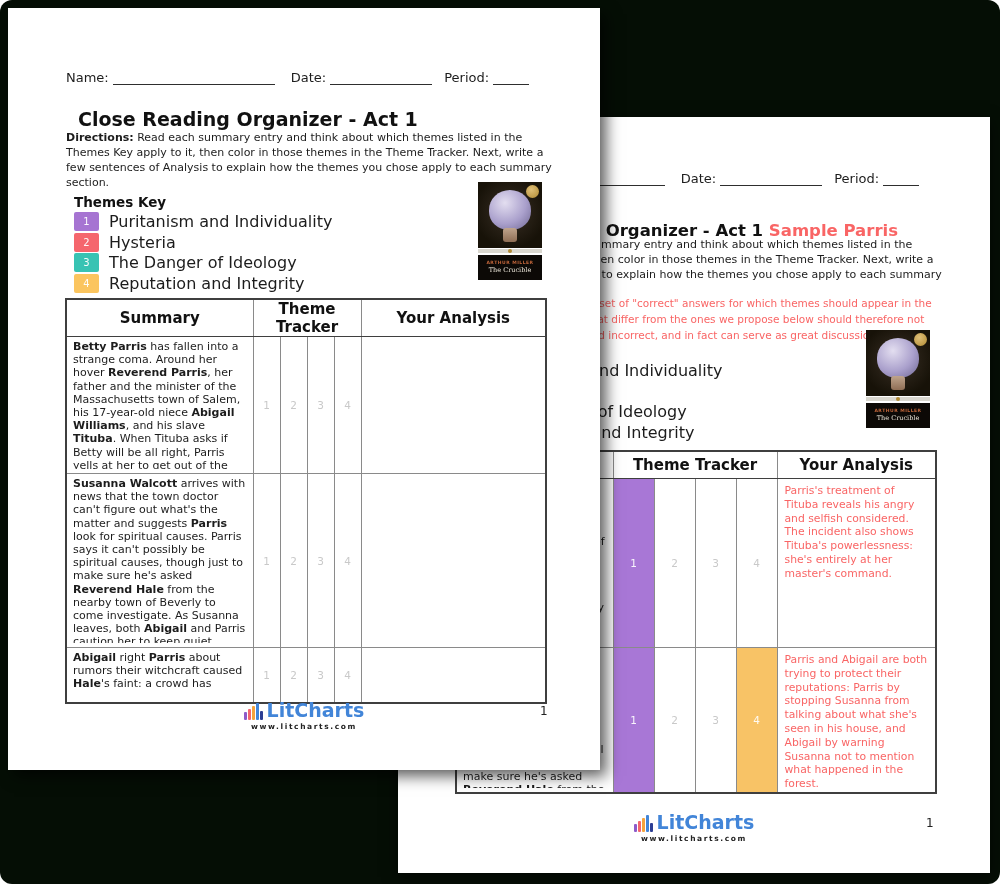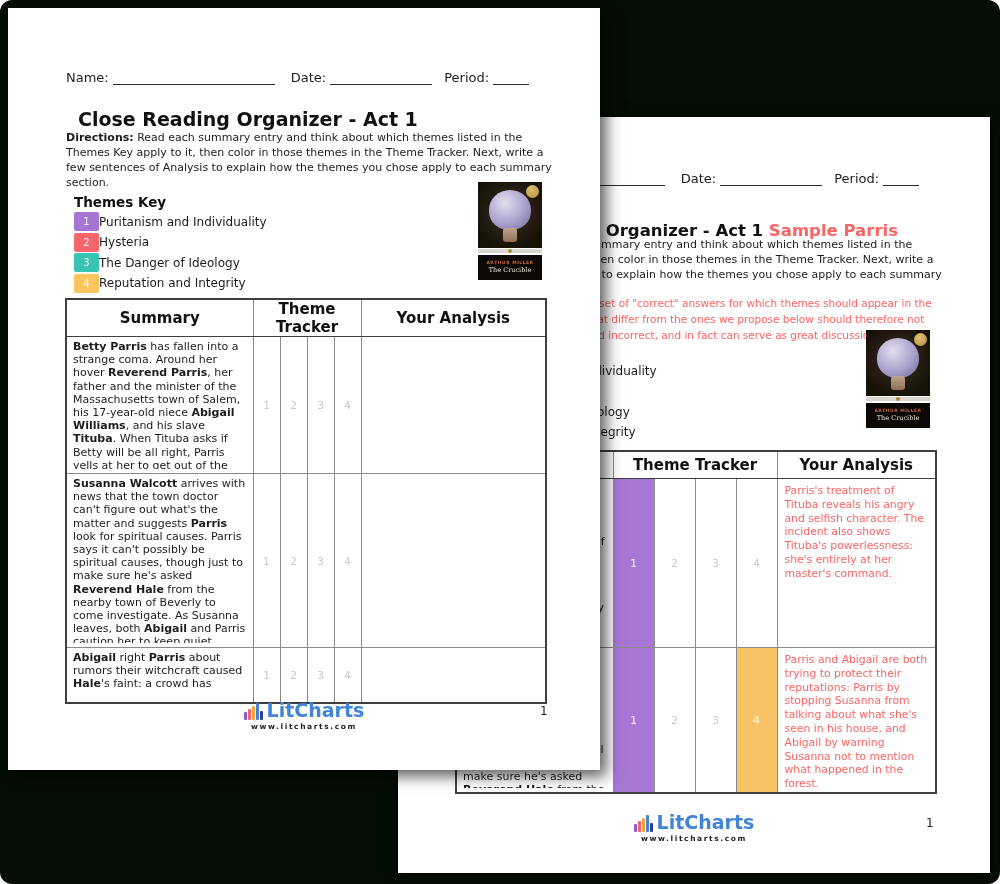--- a/index.html
+++ b/index.html
@@ -29,21 +29,21 @@
   .note{position:absolute;left:58px;top:178px;width:488px;margin:0;font-size:10.5px;line-height:16px;}
 
   .tk-heading{position:absolute;left:66px;margin:0;font-size:13.5px;font-weight:bold;color:#111;}
   .page-left .tk-heading{top:186px;}
   .page-right .tk-heading{top:226px;}
   .tk-list{position:absolute;left:66px;}
   .page-left .tk-list{top:204px;}
   .page-right .tk-list{top:244px;}
   .tk-item{display:flex;align-items:center;height:19px;margin-bottom:1.5px;}
   .tk-chip{width:25px;height:19px;border-radius:2px;color:rgba(255,255,255,.95);font-size:10px;display:flex;align-items:center;justify-content:center;}
-  .tk-label{font-size:12px;color:#1c1c1c;}
+  .tk-label{margin-left:10px;font-size:16px;color:#1c1c1c;}
 
   
   .book-cover{position:absolute;width:64px;}
   .page-left .book-cover{left:470px;top:174px;}
   .page-right .book-cover{left:468px;top:213px;}
   .cover-photo{position:relative;width:64px;height:66px;background:radial-gradient(circle at 50% 45%,#3a3026 0%,#171208 75%);overflow:hidden;}
   .bonnet{position:absolute;left:11px;top:8px;width:42px;height:40px;border-radius:50% 50% 46% 46%;background:radial-gradient(circle at 38% 32%,#e3def0 0%,#aaa0cc 55%,#6c6490 100%);}
   .neck{position:absolute;left:25px;top:46px;width:14px;height:14px;background:linear-gradient(#bfa48c,#8f6e55);border-radius:3px;}
   .badge{position:absolute;right:3px;top:3px;width:13px;height:13px;border-radius:50%;background:radial-gradient(circle at 40% 35%,#e0c078,#b08a33);}
   .cover-strip{position:relative;width:64px;height:4px;background:#d9d7cf;margin-top:1px;}
@@ -160,21 +160,21 @@
       </tr>
       <tr class="pr-r1">
         <td class="sum-cell">
               <div class="sum-inner"><b>Betty Parris</b><span> has fallen into a strange coma. Around her hover </span><b>Reverend Parris</b><span>, her father and the minister of the Massachusetts town of Salem, his 17-year-old niece </span><b>Abigail Williams</b><span>, and his slave </span><b>Tituba</b><span>. When Tituba asks if Betty will be all right, Parris yells at her to get out of the room.</span></div>
             </td>
         <td class="trk-cell filled" style="background: rgb(168, 119, 214);"><span>1</span></td>
         <td class="trk-cell"><span>2</span></td>
         <td class="trk-cell"><span>3</span></td>
         <td class="trk-cell"><span>4</span></td>
         <td class="ana-cell">
-              <div class="ana-inner" style="color: rgb(249, 101, 101);">Parris's treatment of Tituba reveals his angry and selfish character. The incident also shows Tituba's powerlessness: she's entirely at her master's command.</div>
+              <div class="ana-inner" style="color: rgb(249, 101, 101);">Parris's treatment of Tituba reveals his angry and selfish considered. The incident also shows Tituba's powerlessness: she's entirely at her master's command.</div>
             </td>
       </tr>
       <tr class="pr-r2">
         <td class="sum-cell">
               <div class="sum-inner"><b>Susanna Walcott</b><span> arrives with news that the town doctor can't figure out what's the matter and suggests </span><b>Parris</b><span> look for spiritual causes. Parris says it can't possibly be spiritual causes, though just to make sure he's asked </span><b>Reverend Hale</b><span> from the nearby town of Beverly to come investigate. As Susanna leaves, both </span></div>
             </td>
         <td class="trk-cell filled" style="background: rgb(168, 119, 214);"><span>1</span></td>
         <td class="trk-cell"><span>2</span></td>
         <td class="trk-cell"><span>3</span></td>
         <td class="trk-cell filled" style="background: rgb(248, 195, 102);"><span>4</span></td>

